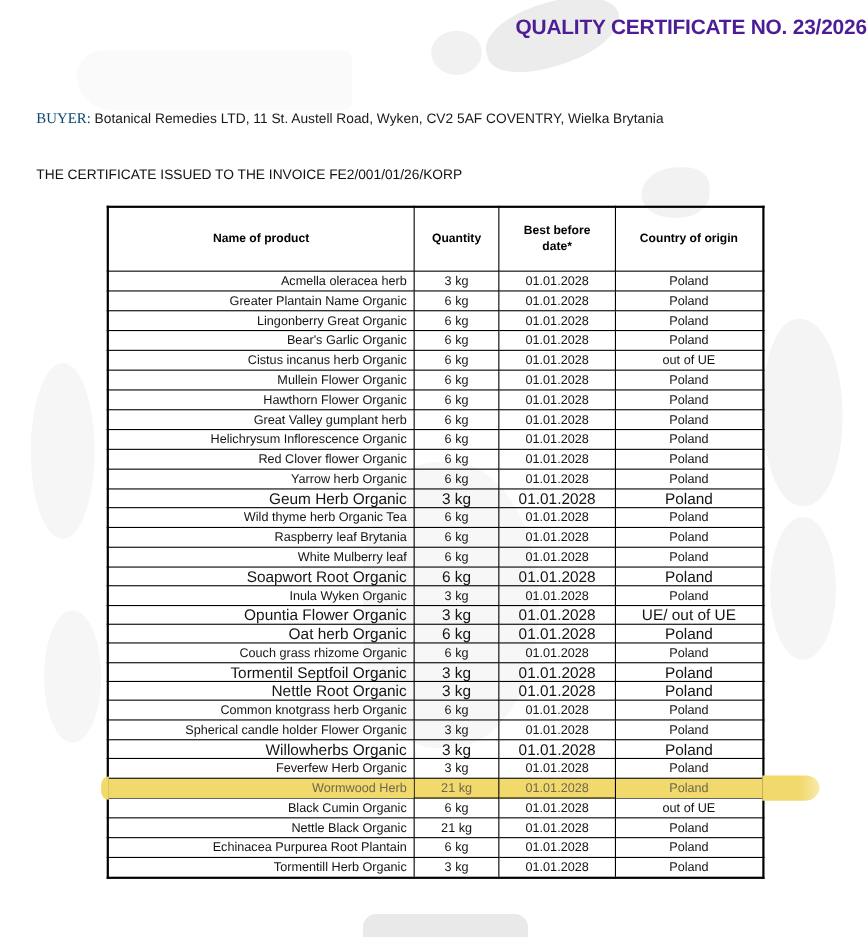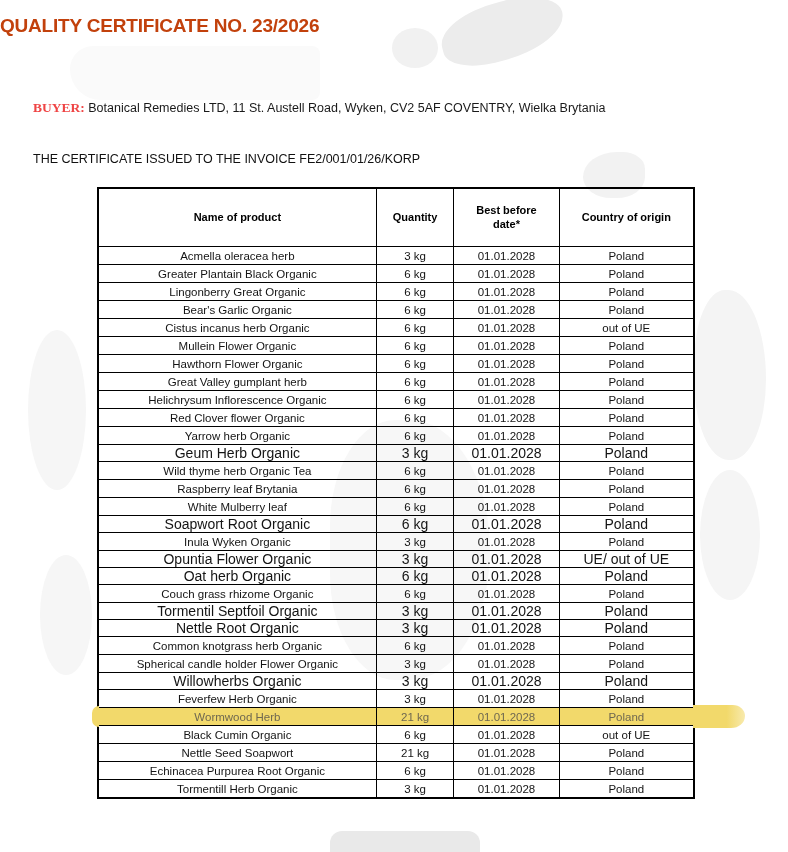--- a/index.html
+++ b/index.html
@@ -10,31 +10,31 @@
     overflow:hidden;
     font-family:"Liberation Sans", sans-serif;
     color:#1a1a1a;
   }
   
   .wm{position:absolute;z-index:0;pointer-events:none;}
   .content{position:relative;z-index:1;}
 
   h1.title{
     margin:0;padding-top:15px;
-    text-align:left;
+    text-align:right;
     font-size:19px;font-weight:bold;letter-spacing:-0.2px;
-    color:#c2410c;
+    color:#4c1d95;
   }
   .buyer-line{
     margin:0;padding:63px 0 0 33px;
     font-size:12.5px;
   }
   .buyer-label{
     font-family:"Liberation Serif", serif;
-    font-weight:bold;font-size:13.5px;color:#ef4444;
+    font-weight:normal;font-size:13.5px;color:#0c4a6e;
   }
   .invoice-line{
     margin:0;padding:36px 0 0 33px;
     font-size:12.5px;color:#111;
   }
 
   table.cert{
     margin:21px 0 0 97px;
     width:598px;
     border-collapse:collapse;
@@ -48,21 +48,21 @@
     color:#141414;
     background:transparent;
   }
   table.cert th{
     font-weight:bold;font-size:11px;height:33px;
     text-align:center;vertical-align:middle;line-height:1.2;
     padding:2px 16px;color:#000;
   }
   table.cert th.c-date{padding:12px 16px;}
   table.cert td{height:17px;vertical-align:middle;}
-  td.c-name{text-align:center;padding-left:8px;}
+  td.c-name{text-align:right;padding-left:8px;}
   td.c-qty, td.c-date, td.c-origin{text-align:center;}
   tr.small td{font-size:14px;height:16px;}
 
   
   tr.highlight td{
     background:var(--hl,#f2d96b);
     color:#6f6850;
   }
   tr.highlight td:last-child{position:relative;}
   tr.highlight td:last-child::after{
@@ -118,21 +118,21 @@
         </tr>
       </thead>
       <tbody>
           <tr>
     <td class="c-name">Acmella oleracea herb</td>
     <td class="c-qty">3 kg</td>
     <td class="c-date">01.01.2028</td>
     <td class="c-origin">Poland</td>
   </tr>
           <tr>
-    <td class="c-name">Greater Plantain Black Organic</td>
+    <td class="c-name">Greater Plantain Name Organic</td>
     <td class="c-qty">6 kg</td>
     <td class="c-date">01.01.2028</td>
     <td class="c-origin">Poland</td>
   </tr>
           <tr>
     <td class="c-name">Lingonberry Great Organic</td>
     <td class="c-qty">6 kg</td>
     <td class="c-date">01.01.2028</td>
     <td class="c-origin">Poland</td>
   </tr>
@@ -280,27 +280,27 @@
     <td class="c-date">01.01.2028</td>
     <td class="c-origin">Poland</td>
   </tr>
           <tr>
     <td class="c-name">Black Cumin Organic</td>
     <td class="c-qty">6 kg</td>
     <td class="c-date">01.01.2028</td>
     <td class="c-origin">out of UE</td>
   </tr>
           <tr>
-    <td class="c-name">Nettle Seed Soapwort</td>
+    <td class="c-name">Nettle Black Organic</td>
     <td class="c-qty">21 kg</td>
     <td class="c-date">01.01.2028</td>
     <td class="c-origin">Poland</td>
   </tr>
           <tr>
-    <td class="c-name">Echinacea Purpurea Root Organic</td>
+    <td class="c-name">Echinacea Purpurea Root Plantain</td>
     <td class="c-qty">6 kg</td>
     <td class="c-date">01.01.2028</td>
     <td class="c-origin">Poland</td>
   </tr>
           <tr>
     <td class="c-name">Tormentill Herb Organic</td>
     <td class="c-qty">3 kg</td>
     <td class="c-date">01.01.2028</td>
     <td class="c-origin">Poland</td>
   </tr>

